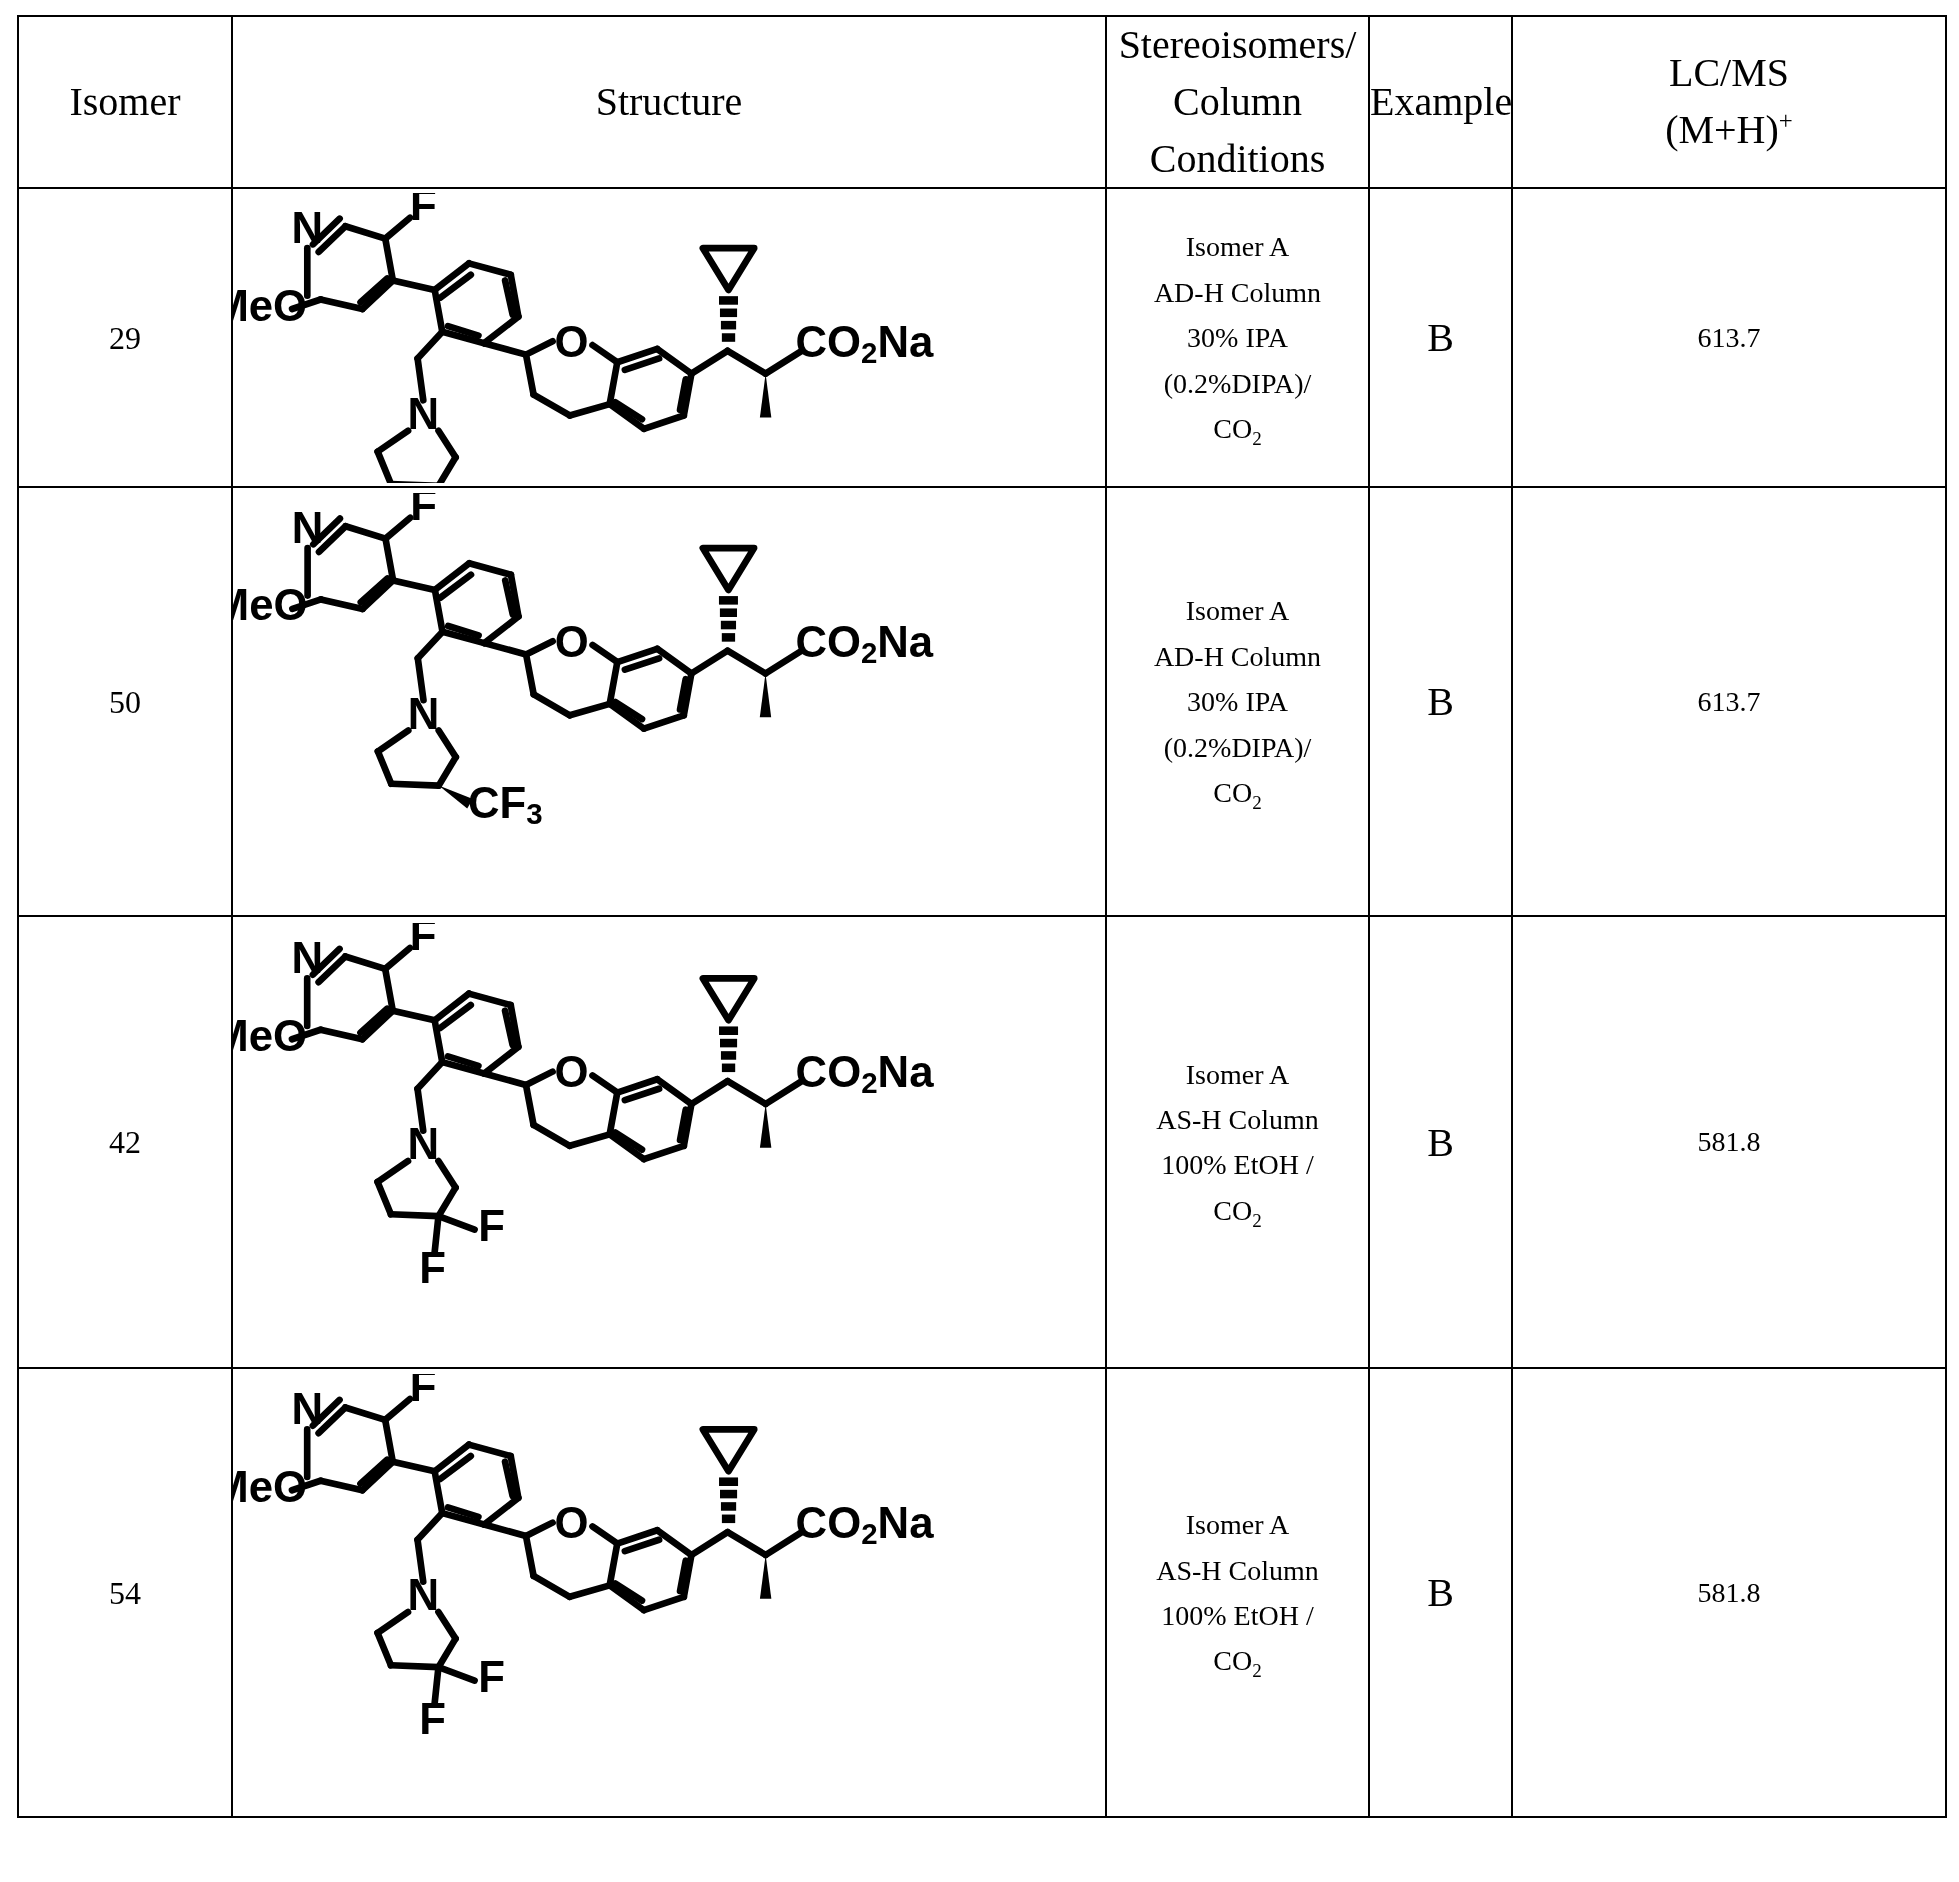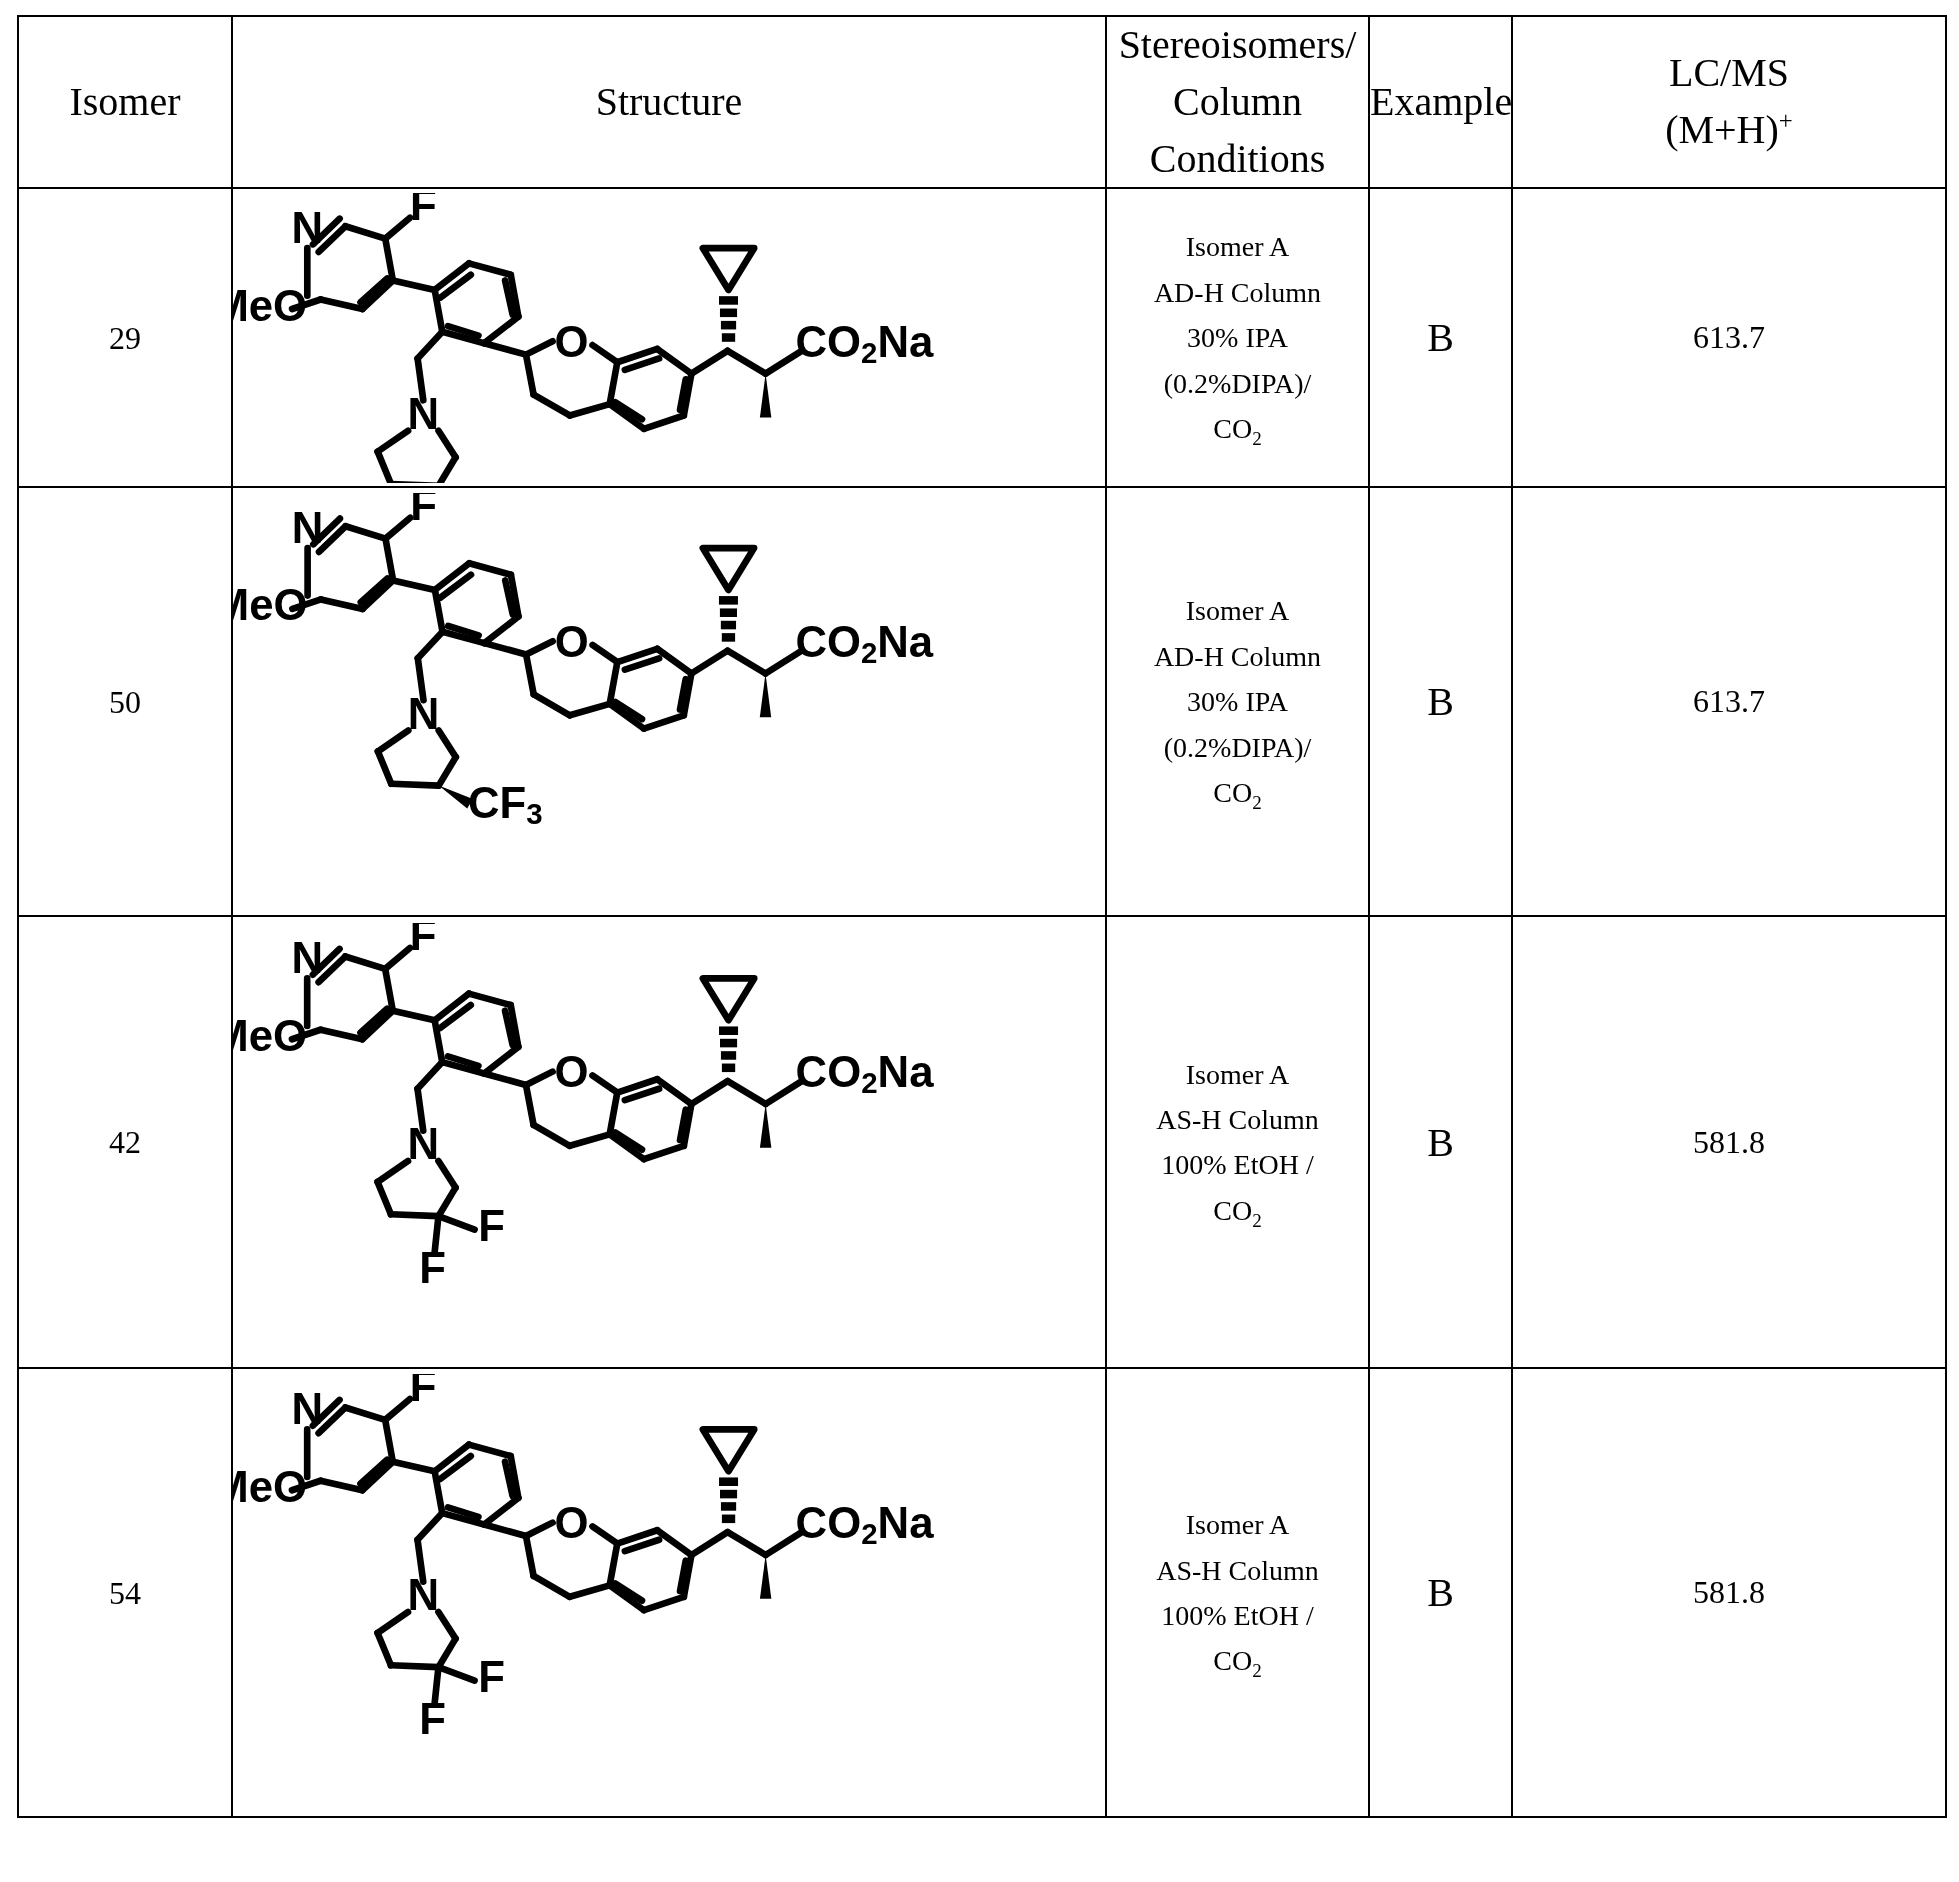--- a/index.html
+++ b/index.html
@@ -36,21 +36,21 @@
   .hdr{
     font-size:40px;
     line-height:1.42;
     font-weight:400;
     padding:7.6px 5.7px;
   }
   .hdr .sup{font-size:0.62em;vertical-align:super;line-height:0;}
 
   .ex-num{font-size:32px;line-height:1.2;}
   .method-cell{font-size:40px;}
-  .lcms-cell{font-size:32px;}
+  .lcms-cell{font-size:28px;}
 
   .chiral-cell{
     font-size:28px;
     line-height:1.62;
     padding:9.5px 3.8px;
   }
   .chiral-cell .ln{display:block;white-space:nowrap;}
   .sub{font-size:0.68em;vertical-align:sub;line-height:0;}
 
   .struct-cell{padding:0;height:100%;}

